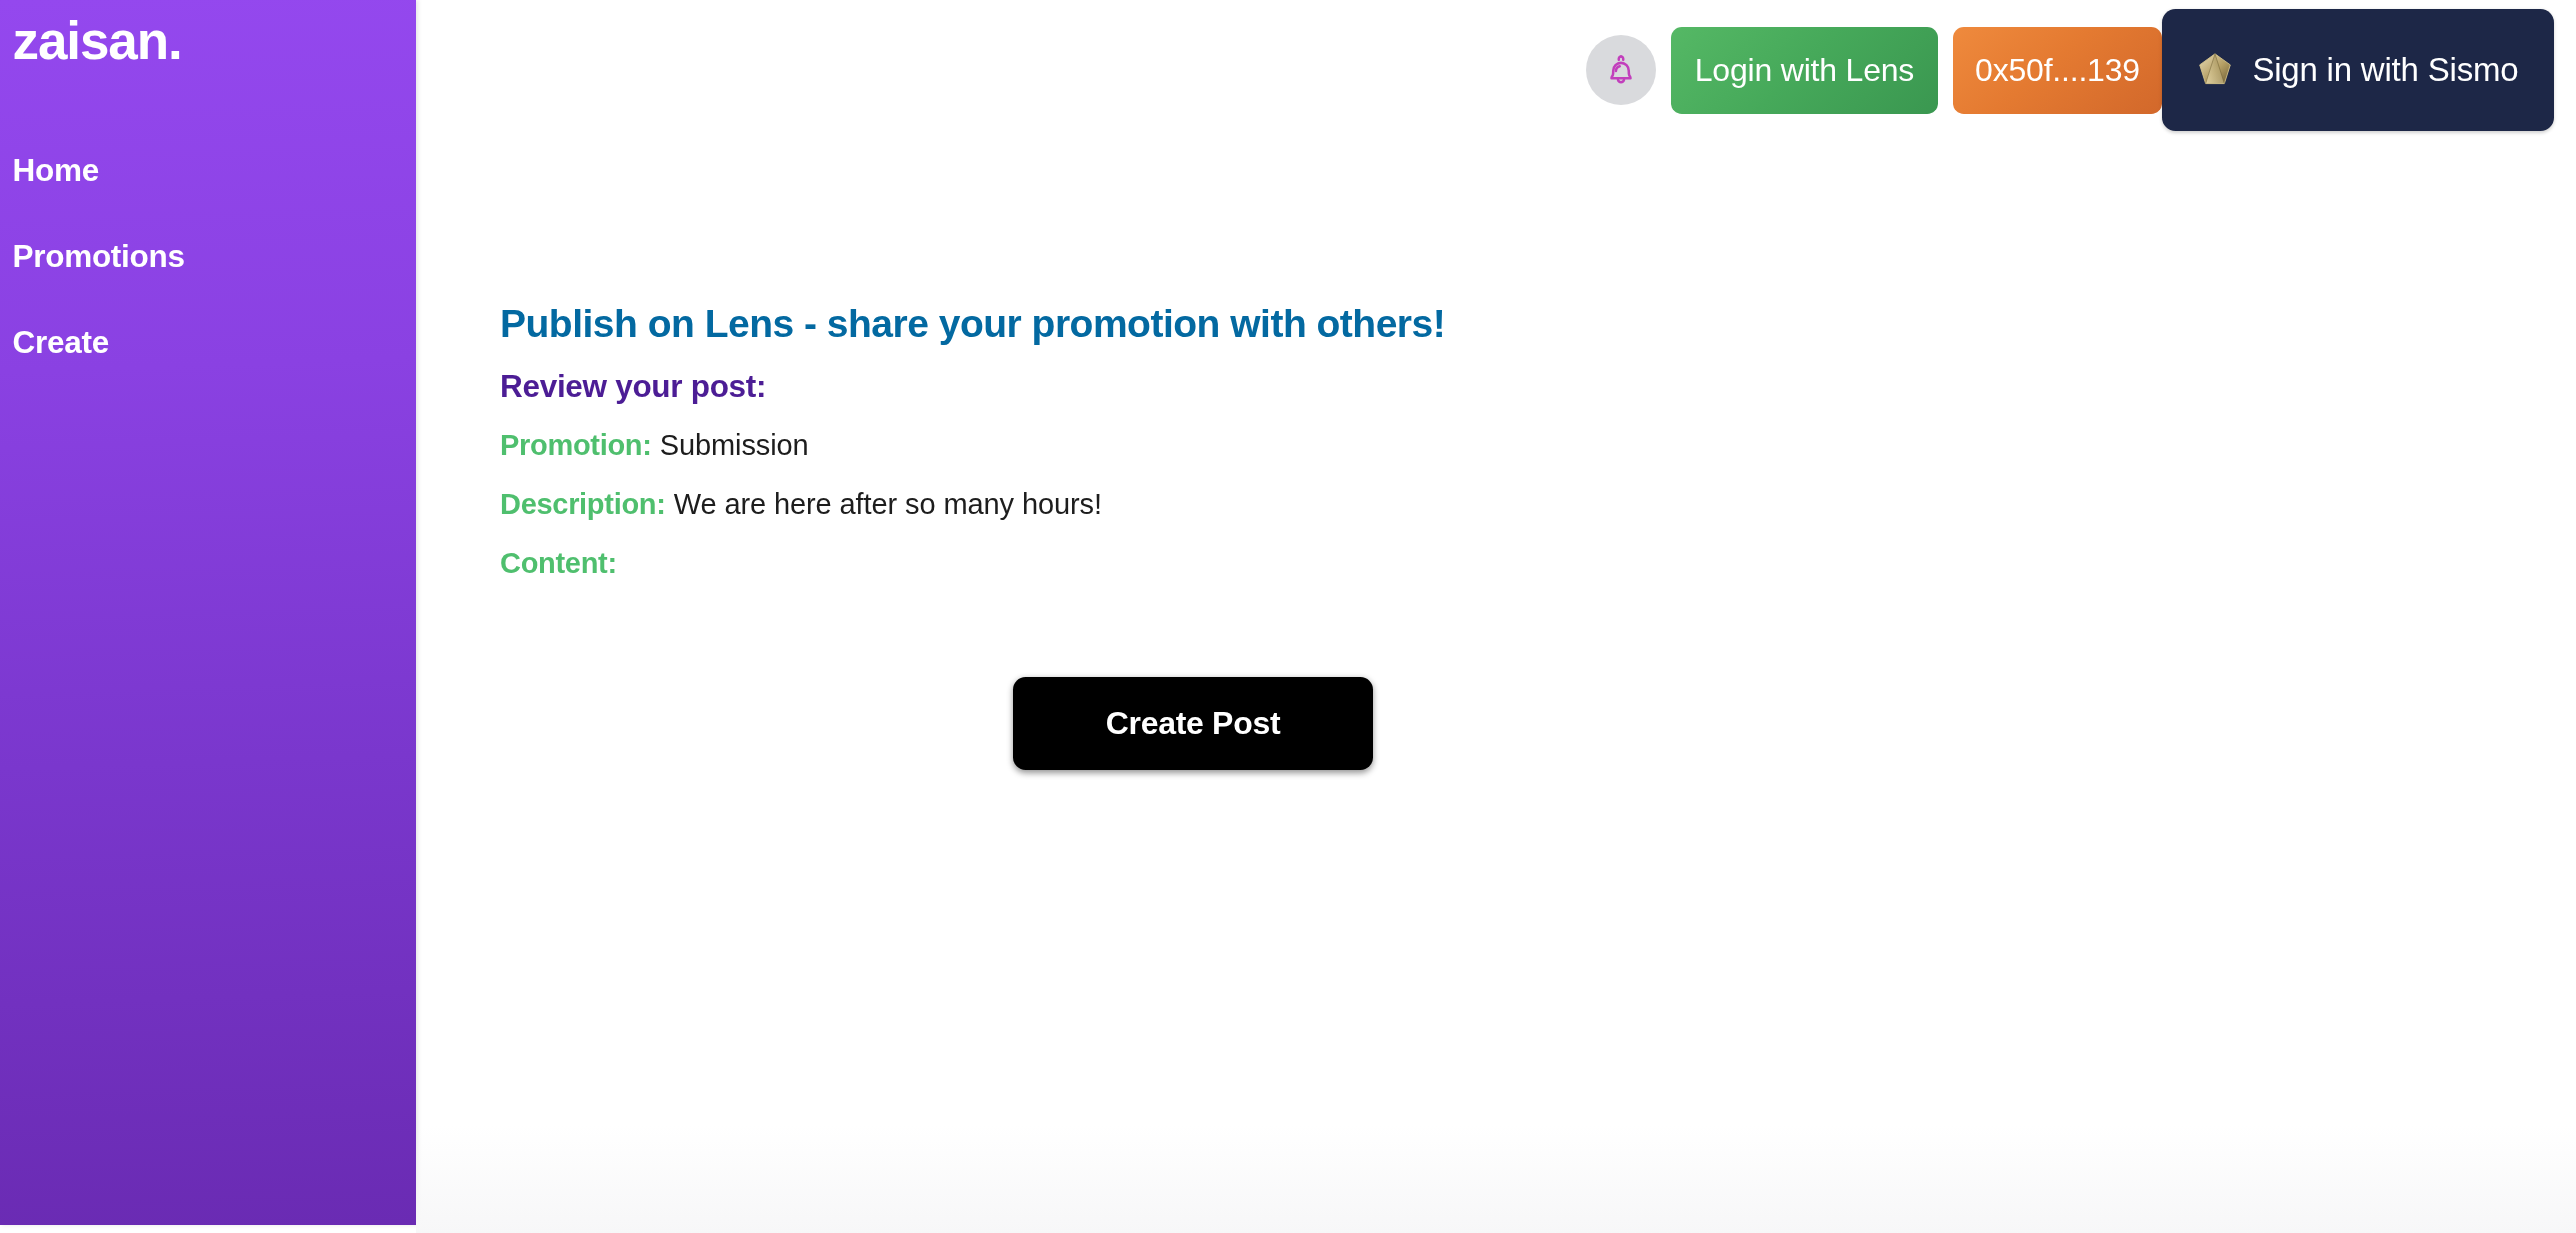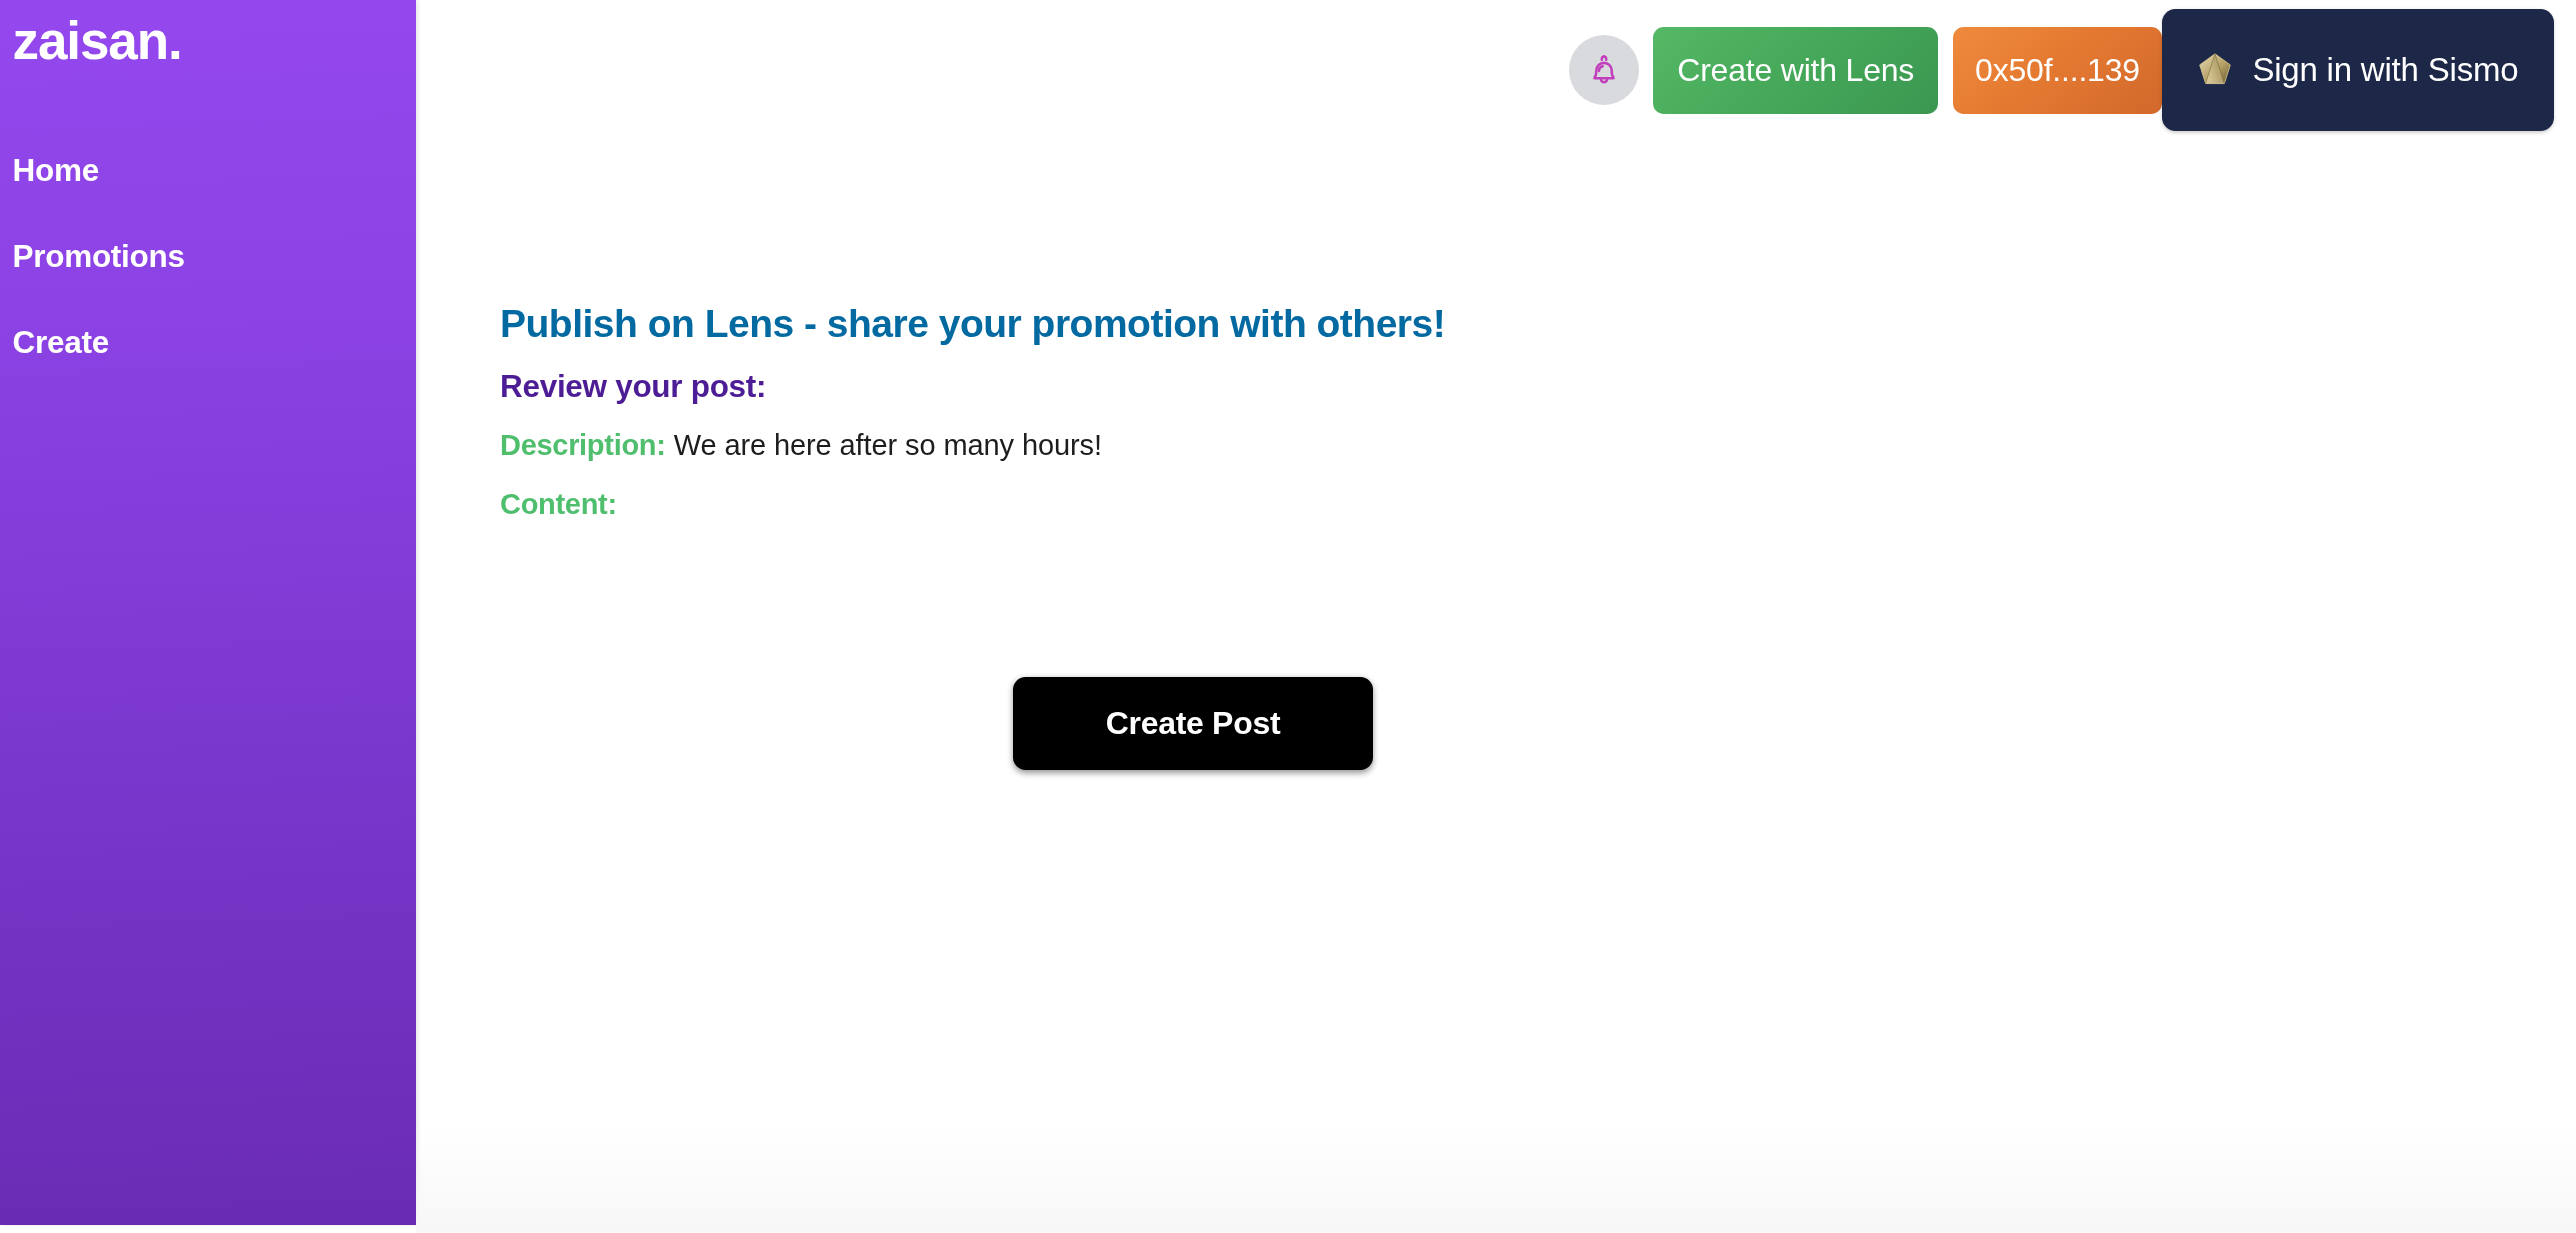--- a/index.html
+++ b/index.html
@@ -244,21 +244,21 @@
           <svg width="38" height="40" viewBox="0 0 24 24" fill="none" stroke="#c23fbc" stroke-width="1.6" stroke-linecap="round" stroke-linejoin="round">
             <path d="M12 3.5a1.4 1.4 0 0 1 1.4 1.4v.7"></path>
             <path d="M10.6 5.6v-.7A1.4 1.4 0 0 1 12 3.5"></path>
             <path d="M6 17.2c0-1 .5-1.3.8-1.9.3-.6.3-1.6.3-2.9a4.9 4.9 0 0 1 9.8 0c0 1.3 0 2.3.3 2.9.3.6.8.9.8 1.9H6z"></path>
             <path d="M8.8 12.6a3.2 3.2 0 0 1 2.4-3"></path>
             <path d="M10.1 18.2a1.95 1.95 0 0 0 3.8 0"></path>
           </svg>
         </span>
       </button>
 
-      <button class="btn btn-lens">Create with Lens</button>
+      <button class="btn btn-lens">Login with Lens</button>
 
       <button class="btn btn-address">0x50f....139</button>
 
       <button class="btn btn-sismo">
         <span class="sismo-logo-wrap">
           <svg class="sismo-logo" viewBox="0 0 40 42" fill="none">
             <defs>
               <linearGradient id="gemA" x1="0" y1="0" x2="1" y2="1">
                 <stop offset="0" stop-color="#e8dcb8"></stop>
                 <stop offset="0.55" stop-color="#b59f64"></stop>
@@ -281,20 +281,24 @@
 
     </div>
   </header>
 
   <main class="content">
 
     <h1 class="content-title">Publish on Lens - share your promotion with others!</h1>
 
     <h2 class="content-subtitle">Review your post:</h2>
 
+    <div class="field-row">
+      <span class="field-label">Promotion:</span>
+      <span class="field-value">Submission</span>
+    </div>
 
     <div class="field-row">
       <span class="field-label">Description:</span>
       <span class="field-value">We are here after so many hours!</span>
     </div>
 
 
     <div class="field-row content-field">
       <span class="field-label">Content:</span>
       <span class="field-value"></span>

